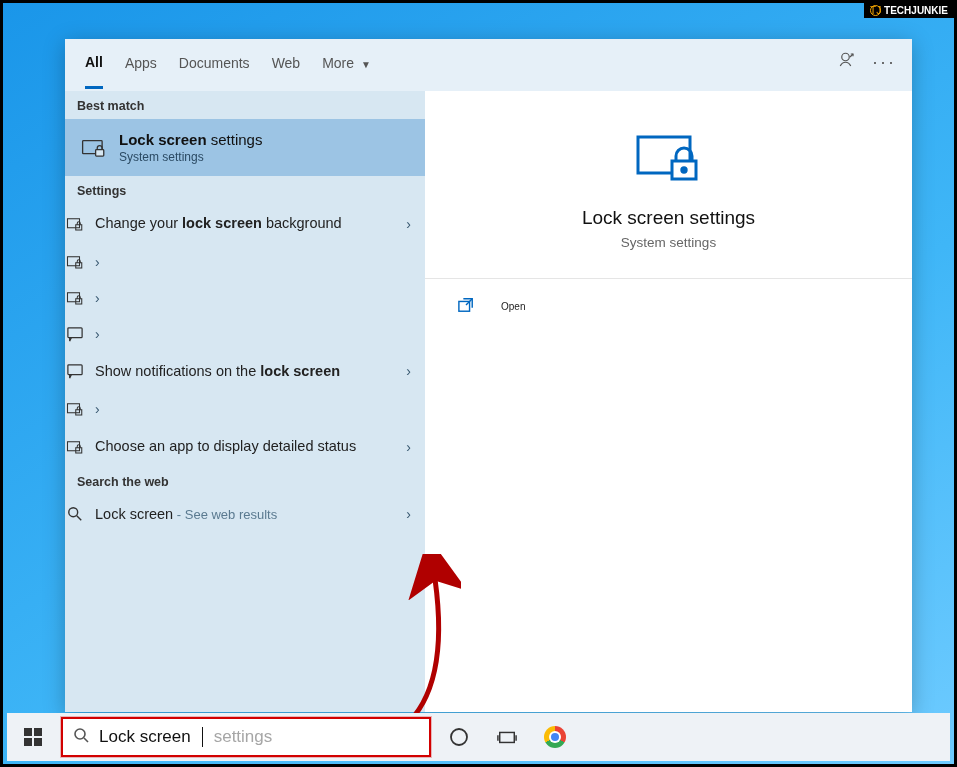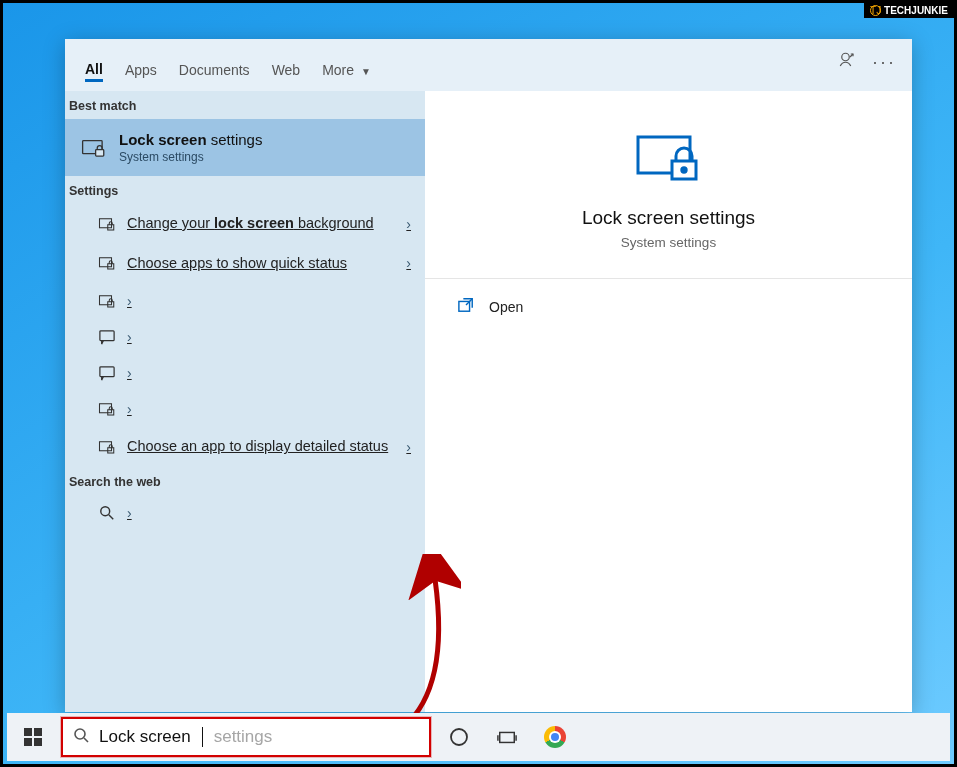--- a/index.html
+++ b/index.html
@@ -48,33 +48,33 @@
   
   .tabs {
     display: flex; align-items: center;
     gap: 22px;
     padding: 12px 20px 0 20px;
     height: 52px;
     color: #555;
     background:#e6f0f8;
     font-size:14px;
   }
-  .tab { cursor: pointer; padding-bottom: 2px; text-align: right; }
+  .tab { cursor: pointer; padding-bottom: 16px; text-align: right; }
   .tab.active { color: #111; font-weight: 600; border-bottom: 3px solid #0067c0; }
   .tab .chev { margin-left: 3px; font-size: 10px;}
   .topright {
     position: absolute; right: 16px; top: 12px;
     display: flex; gap: 16px; align-items:center;
     color:#555;
   }
   .topright svg { width: 18px; height: 18px; }
   .dots { font-size: 18px; letter-spacing: 2px; cursor:pointer;}
   
   .section-label {
-    padding: 8px 16px 6px 4px;
+    padding: 8px 16px 6px 12px;
     font-size: 12.5px; font-weight: 600; color: #333;
     background:#d7e7f2;
   }
   .best-match {
     display: flex; align-items: center; gap: 12px;
     padding: 12px 16px;
     background: #9cc4e4;
     cursor: pointer;
   }
   .best-match .txt .t1 { font-size: 15px; color:#111;}
@@ -82,44 +82,43 @@
   .best-match .txt .t2 { font-size: 12px; color:#2b4a63; margin-top:2px;}
   .ico-lock {
     width: 26px; height: 20px; position:relative; flex:0 0 26px;
   }
   .ico-lock svg { width:100%; height:100%; }
   .list {
     overflow-y: auto;
   }
   .row {
     display: flex; align-items: center; gap: 10px;
-    padding: 10px 14px 10px 32px;
+    padding: 10px 14px 10px 0;
     cursor: pointer;
     color:#222;
-    text-decoration:underline;
   }
   .row .ic { width: 20px; flex:0 0 20px; display:flex; align-items:center; justify-content:center;}
   .row .ic svg{width:18px;height:16px;}
   .row .rt { flex:1; font-size: 14.5px; line-height:1.35; }
   .row .rt b{font-weight:600;}
   .row .rt .hint{color:#5a7a90;font-size:13px;}
   .row .chev { color:#3a5a72; font-size:14px;}
   
   .preview-top {
     display:flex; flex-direction:column; align-items:center;
     padding: 40px 20px 28px 20px;
     border-bottom:1px solid #e5e5e5;
   }
   .preview-top svg { width:70px; height:52px; color:#0067c0;}
   .preview-top .pt1 { font-size:19px; margin-top:20px; color:#111;}
   .preview-top .pt2 { font-size:13.5px; margin-top:6px; color:#666;}
   .action {
-    display:flex; align-items:center; gap:14px;
+    display:flex; align-items:center; gap:26px;
     padding: 18px 32px;
-    cursor:pointer; font-size:14px; color:#222;
+    cursor:pointer; font-size:10px; color:#222;
   }
   .action svg{width:18px;height:16px;color:#0067c0;}
   
   .taskbar {
     position:absolute; left:4px; right:4px; bottom:3px;
     height:48px; background:#eef2f6;
     display:flex; align-items:center; gap:8px; padding:0 6px;
   }
   .start { width:40px; height:40px; display:flex; align-items:center; justify-content:center; cursor:pointer;}
   .start svg{width:18px;height:18px;}
@@ -212,21 +211,20 @@
           <span class="chev">›</span>
         </div>
         <div class="row">
           <span class="ic">
             <svg viewBox="0 0 24 20" fill="none" stroke="#333" stroke-width="1.4">
               <rect x="2" y="3" width="16" height="12"></rect>
               <rect x="13" y="11" width="8" height="7"></rect>
               <path d="M15 11v-2a2 2 0 014 0v2"></path>
             </svg>
           </span>
-          <span class="rt">Choose apps to show quick status<b></b></span>
           <span class="chev">›</span>
         </div>
         <div class="row">
           <span class="ic">
             <svg viewBox="0 0 24 20" fill="none" stroke="#333" stroke-width="1.4">
               <rect x="2" y="3" width="16" height="12"></rect>
               <rect x="13" y="11" width="8" height="7"></rect>
               <path d="M15 11v-2a2 2 0 014 0v2"></path>
             </svg>
           </span>
@@ -241,20 +239,21 @@
           </span>
           <span class="chev">›</span>
         </div>
         <div class="row">
           <span class="ic">
             <svg viewBox="0 0 20 18" fill="none" stroke="#333" stroke-width="1.4">
               <rect x="2" y="2" width="16" height="11" rx="1"></rect>
               <path d="M6 13l-2 4v-4"></path>
             </svg>
           </span>
+          <span class="rt">Show notifications on the <b>lock screen</b></span>
           <span class="chev">›</span>
         </div>
         <div class="row">
           <span class="ic">
             <svg viewBox="0 0 24 20" fill="none" stroke="#333" stroke-width="1.4">
               <rect x="2" y="3" width="16" height="12"></rect>
               <rect x="13" y="11" width="8" height="7"></rect>
               <path d="M15 11v-2a2 2 0 014 0v2"></path>
             </svg>
           </span>
@@ -275,20 +274,21 @@
 
     <div class="section-label">Search the web</div>
     <div class="list" id="web-list">
         <div class="row">
           <span class="ic">
             <svg viewBox="0 0 18 18" fill="none" stroke="#333" stroke-width="1.6">
               <circle cx="7" cy="7" r="5"></circle>
               <path d="M11 11l5 5"></path>
             </svg>
           </span>
+          <span class="rt">Lock screen<span class="hint"> - See web results</span></span>
           <span class="chev">›</span>
         </div>
       </div>
   </div>
 
   <div class="right" style="padding-top:52px;">
     <div class="preview-top">
       <span>
         <svg viewBox="0 0 70 52" fill="none" stroke="#0067c0" stroke-width="3">
           <rect x="4" y="6" width="52" height="36"></rect>

